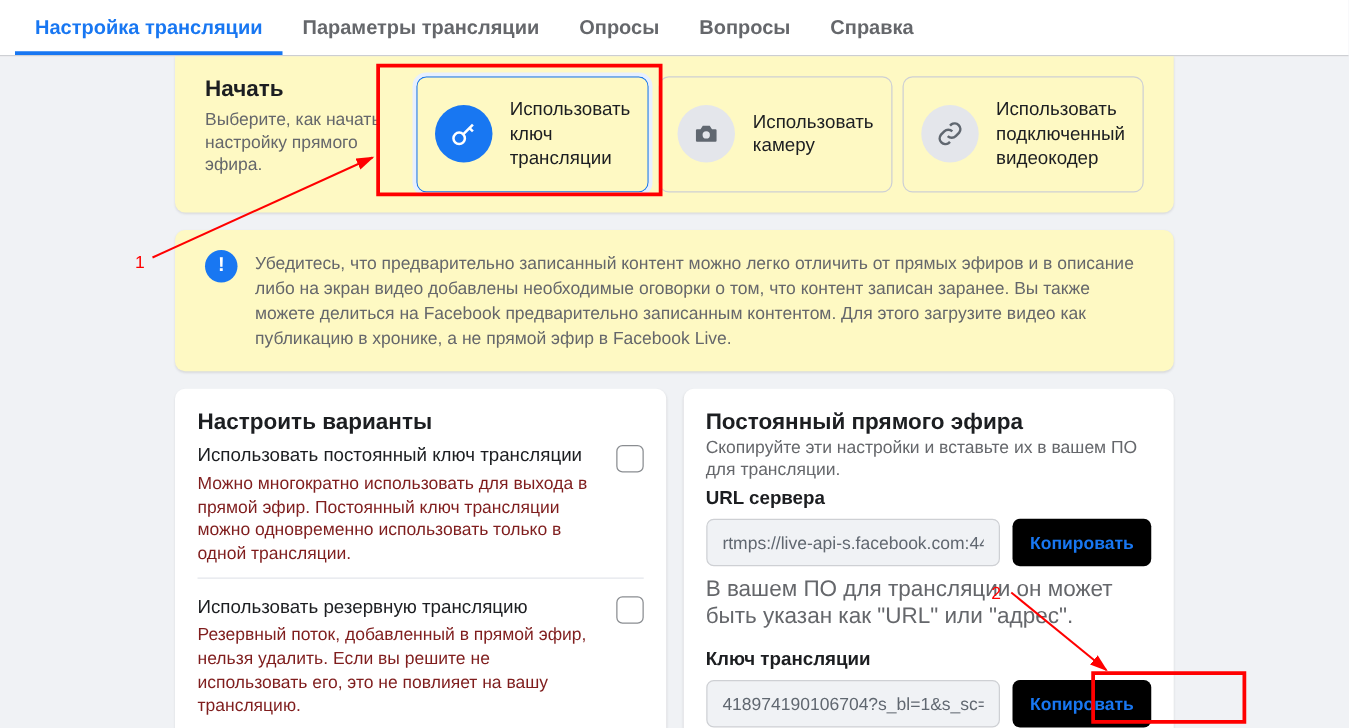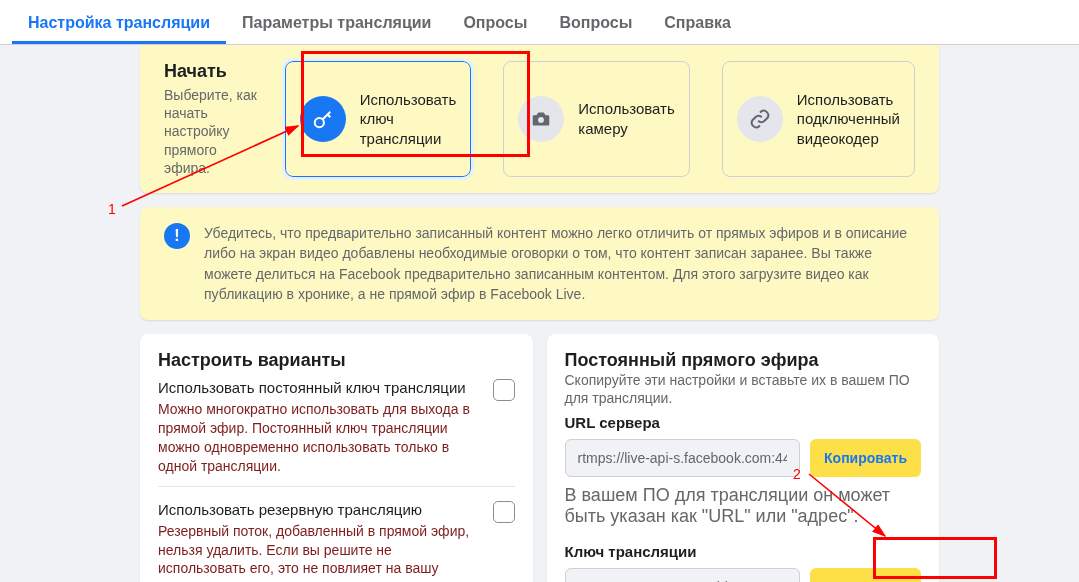--- a/index.html
+++ b/index.html
@@ -36,21 +36,21 @@
     background: #fef9c3;
     border-radius: 8px;
     box-shadow: 0 1px 2px rgba(0,0,0,.1);
     padding: 16px 24px;
     margin-top: 14px;
   }
   .start-row { display: flex; gap: 20px; }
   .start-text { width: 150px; }
   .start-text h3 { font-size: 18px; font-weight: 700; margin-bottom: 4px; }
   .start-text p { color: #65676b; font-size: 14px; line-height: 1.3; }
-  .options { display: flex; gap: 32px; flex: 1; }
+  .options { display: flex; gap: 8px; flex: 1; }
   .opt {
     flex: 1;
     border: 1px solid #ced0d4;
     border-radius: 8px;
     padding: 16px 14px;
     display: flex;
     align-items: center;
     gap: 14px;
     cursor: pointer;
     position: relative;
@@ -107,21 +107,21 @@
   .check-label .t1 { font-size:15px; color:#1c1e21; margin-bottom:4px; }
   .check-label .t2 { font-size:14px; color:#7f1d1d; line-height:1.35; }
   .cbox { width:22px; height:22px; border:1.5px solid #8a8d91; border-radius:5px; flex-shrink:0; cursor:pointer; }
   .field-label { font-size:15px; font-weight:700; margin:6px 0 8px; }
   .input-row { display:flex; gap:10px; align-items:center; }
   .input-row input {
     flex:1; height:38px; border:1px solid #ced0d4; border-radius:6px;
     background:#f0f2f5; padding:0 12px; font-size:14px; color:#606770;
   }
   .copy-btn {
-    height:38px; padding:0 14px; background:#fde047; color:#1877f2;
+    height:38px; padding:0 14px; background:#000000; color:#1877f2;
     font-weight:600; border:none; border-radius:6px; font-size:14px; cursor:pointer;
   }
   .hint { font-size:18px; color:#65676b; margin-top:8px; }
 </style>
 </head>
 <body>
 
 <div class="tabs">
   <div class="tab active">Настройка трансляции</div>
   <div class="tab">Параметры трансляции</div>

